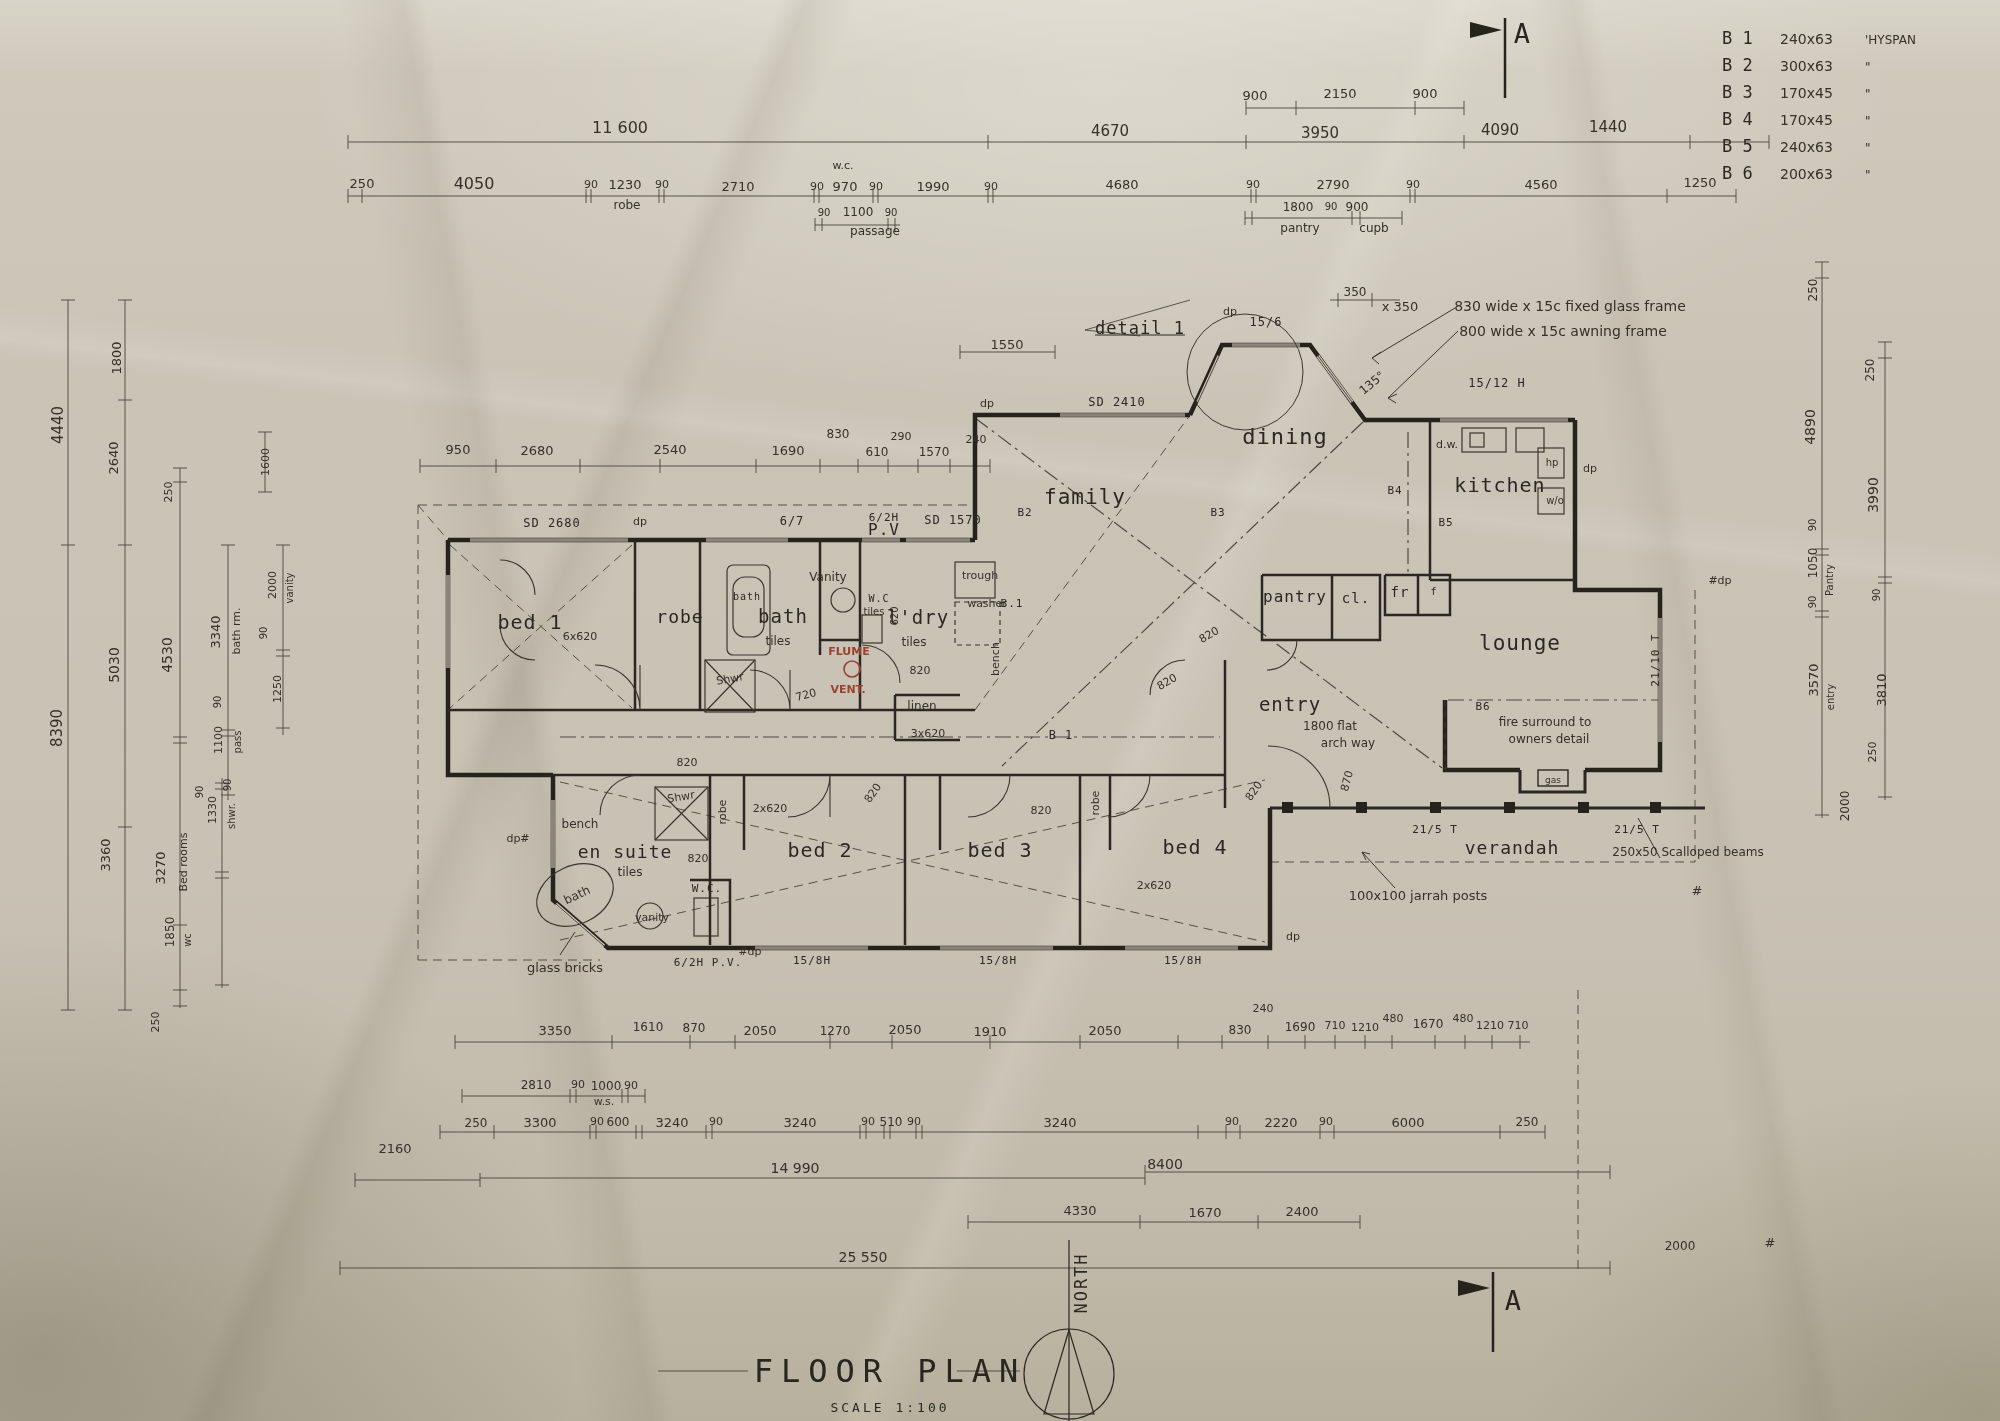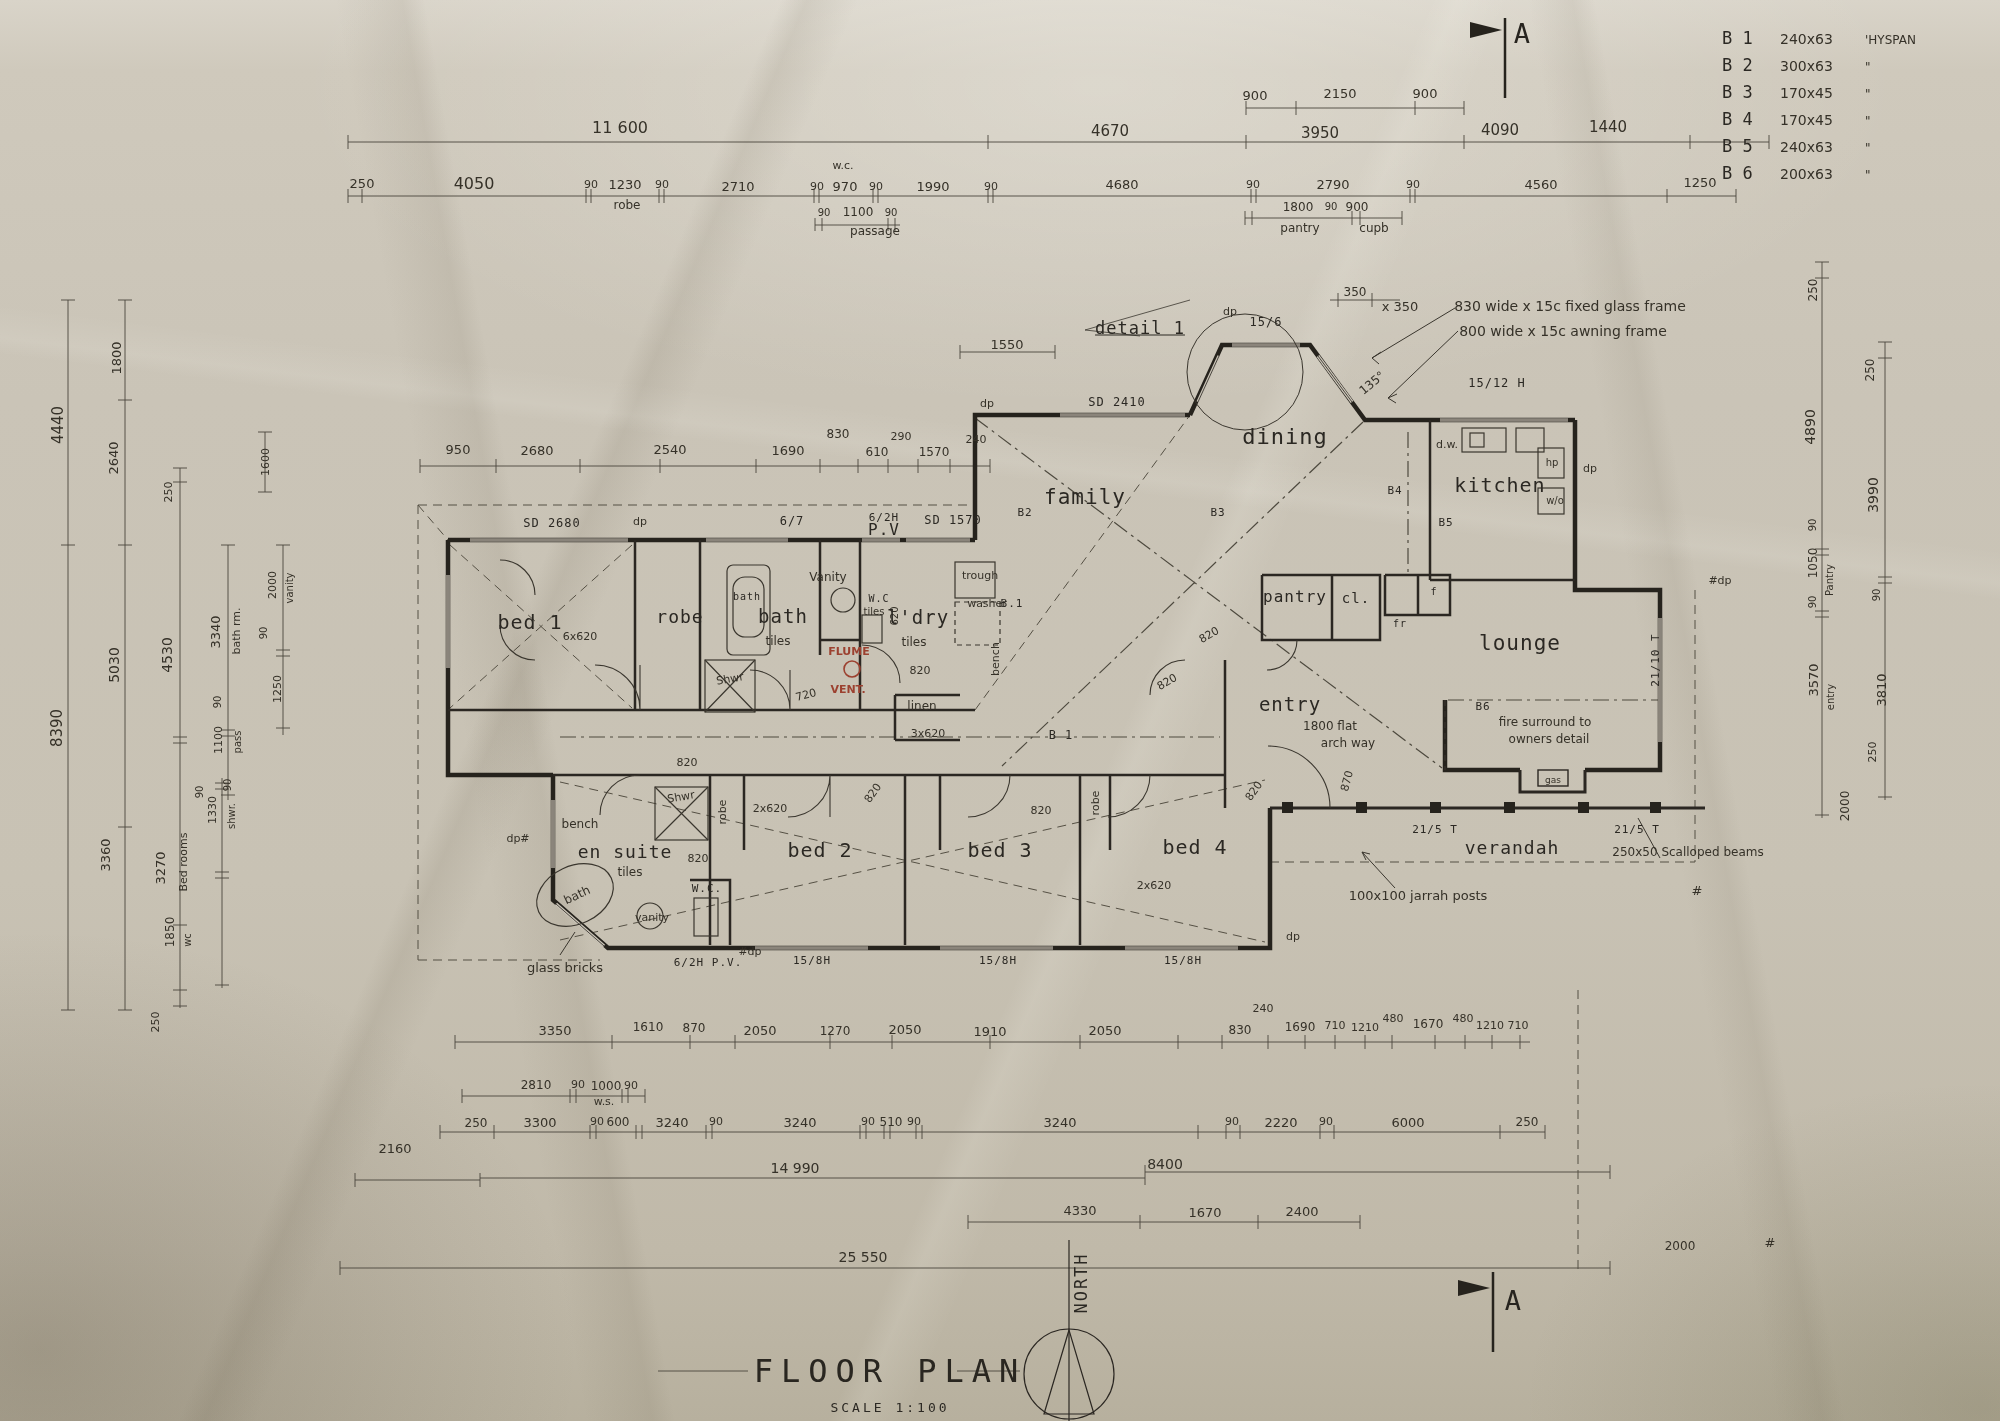--- a/index.html
+++ b/index.html
@@ -287,21 +287,21 @@
       <span class="lbl h" style="left: 920px; top: 670px; font-size: 11px; transform: translate(-50%, -50%) rotate(0deg);">820</span>
       <span class="lbl h" style="left: 922px; top: 706px; font-size: 12px; transform: translate(-50%, -50%) rotate(0deg);">linen</span>
       <span class="lbl h" style="left: 928px; top: 733px; font-size: 11px; transform: translate(-50%, -50%) rotate(0deg);">3x620</span>
       <span class="lbl r" style="left: 849px; top: 651px; font-size: 11px; transform: translate(-50%, -50%) rotate(0deg);">FLUME</span>
       <span class="lbl r" style="left: 848px; top: 689px; font-size: 11px; transform: translate(-50%, -50%) rotate(0deg);">VENT.</span>
       <span class="lbl p" style="left: 1085px; top: 497px; font-size: 21px; transform: translate(-50%, -50%) rotate(0deg);">family</span>
       <span class="lbl p" style="left: 1285px; top: 437px; font-size: 22px; transform: translate(-50%, -50%) rotate(0deg);">dining</span>
       <span class="lbl p" style="left: 1500px; top: 485px; font-size: 20px; transform: translate(-50%, -50%) rotate(0deg);">kitchen</span>
       <span class="lbl p" style="left: 1295px; top: 597px; font-size: 16px; transform: translate(-50%, -50%) rotate(0deg);">pantry</span>
       <span class="lbl p" style="left: 1356px; top: 598px; font-size: 14px; transform: translate(-50%, -50%) rotate(0deg);">cl.</span>
-      <span class="lbl p" style="left: 1400px; top: 592px; font-size: 10px; transform: translate(-50%, -50%) rotate(0deg); margin-top: 32px;">fr</span>
+      <span class="lbl p" style="left: 1400px; top: 592px; font-size: 14px; transform: translate(-50%, -50%) rotate(0deg);">fr</span>
       <span class="lbl p" style="left: 1434px; top: 592px; font-size: 10px; transform: translate(-50%, -50%) rotate(0deg);">f</span>
       <span class="lbl p" style="left: 1290px; top: 704px; font-size: 19px; transform: translate(-50%, -50%) rotate(0deg);">entry</span>
       <span class="lbl h" style="left: 1330px; top: 726px; font-size: 12px; transform: translate(-50%, -50%) rotate(0deg);">1800 flat</span>
       <span class="lbl h" style="left: 1332px; top: 743px; font-size: 12px; transform: translate(-50%, -50%) rotate(0deg); margin-left: 16px;">arch way</span>
       <span class="lbl p" style="left: 1520px; top: 643px; font-size: 21px; transform: translate(-50%, -50%) rotate(0deg);">lounge</span>
       <span class="lbl h" style="left: 1545px; top: 722px; font-size: 12px; transform: translate(-50%, -50%) rotate(0deg);">fire surround to</span>
       <span class="lbl h" style="left: 1549px; top: 739px; font-size: 12px; transform: translate(-50%, -50%) rotate(0deg);">owners detail</span>
       <span class="lbl h" style="left: 1553px; top: 780px; font-size: 9px; transform: translate(-50%, -50%) rotate(0deg);">gas</span>
       <span class="lbl p" style="left: 1012px; top: 603px; font-size: 11px; transform: translate(-50%, -50%) rotate(0deg);">B.1</span>
       <span class="lbl p" style="left: 1061px; top: 735px; font-size: 12px; transform: translate(-50%, -50%) rotate(0deg);">B 1</span>

